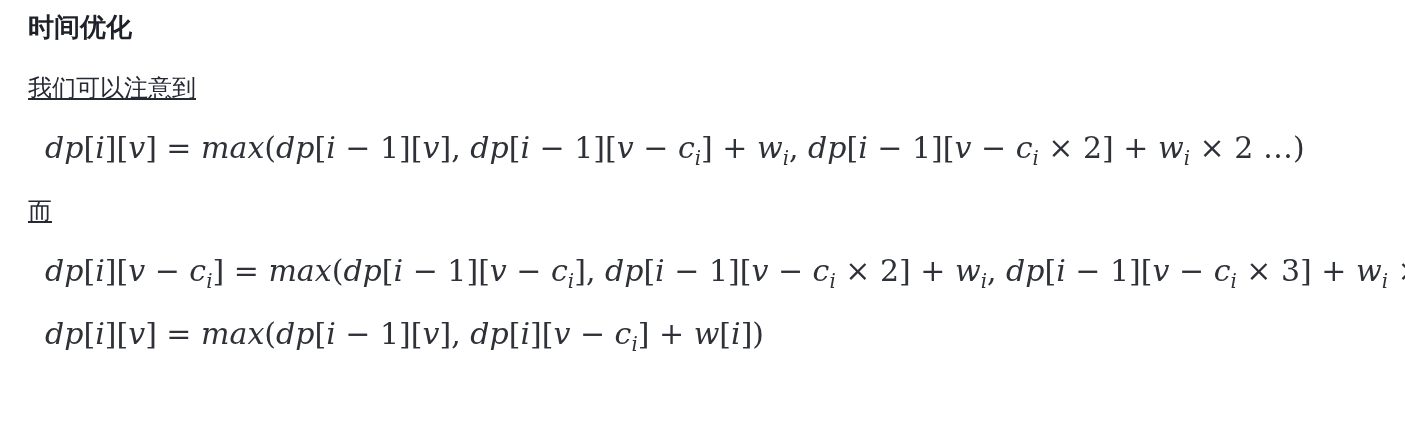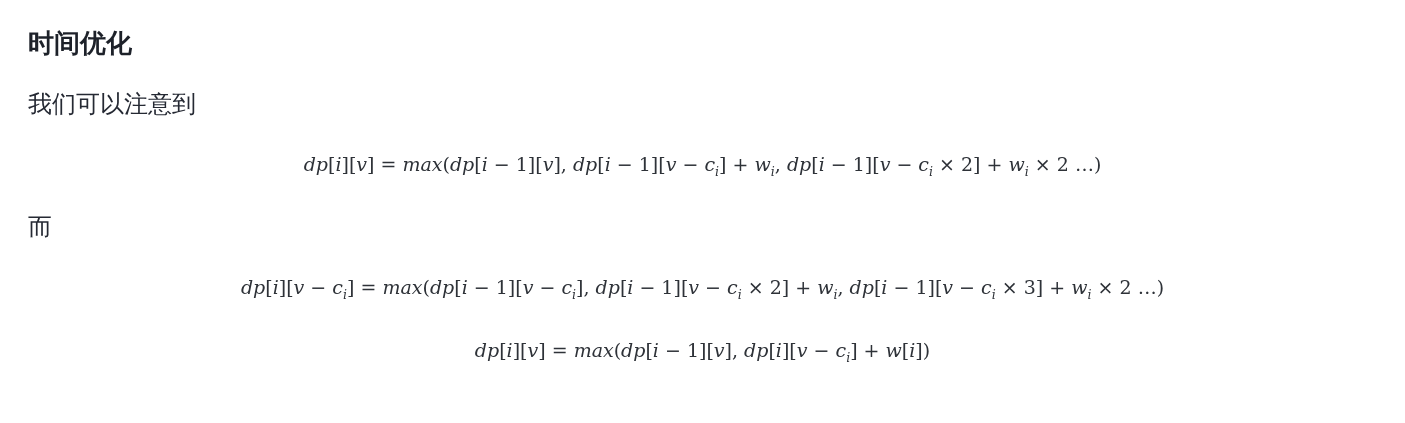--- a/index.html
+++ b/index.html
@@ -8,42 +8,43 @@
     background: #ffffff;
   }
   body {
     width: 1405px;
     height: 423px;
     overflow: hidden;
     font-family: "Liberation Sans", "DejaVu Sans", sans-serif;
     color: #252933;
   }
   .page {
-    padding: 28px 28px 0 28px;
+    padding: 12px 28px 0 28px;
   }
   .heading {
     margin: 0;
     font-size: 26px;
     line-height: 31px;
     font-weight: 700;
     color: #1d2129;
   }
   .para {
     margin: 0;
     font-size: 24px;
     line-height: 36px;
     color: #252933;
+    text-decoration: underline;
   }
   .para-intro { margin-top: 27px; }
   .para-connector { margin-top: 23px; }
   .para-conclusion { margin-top: 17px; }
   .math-block {
     margin: 17px;
-    text-align: center;
-    font-size: 19px;
+    text-align: left;
+    font-size: 30px;
     line-height: 44px;
     white-space: nowrap;
     font-family: "DejaVu Serif", "Liberation Serif", serif;
     color: #2e3238;
   }
   .math-observe   { margin-top: 20px; }
   .math-shifted   { margin-top: 20px; }
   .math-simplified{ margin-top: 19px; }
   .inline-math {
     font-family: "DejaVu Serif", "Liberation Serif", serif;

